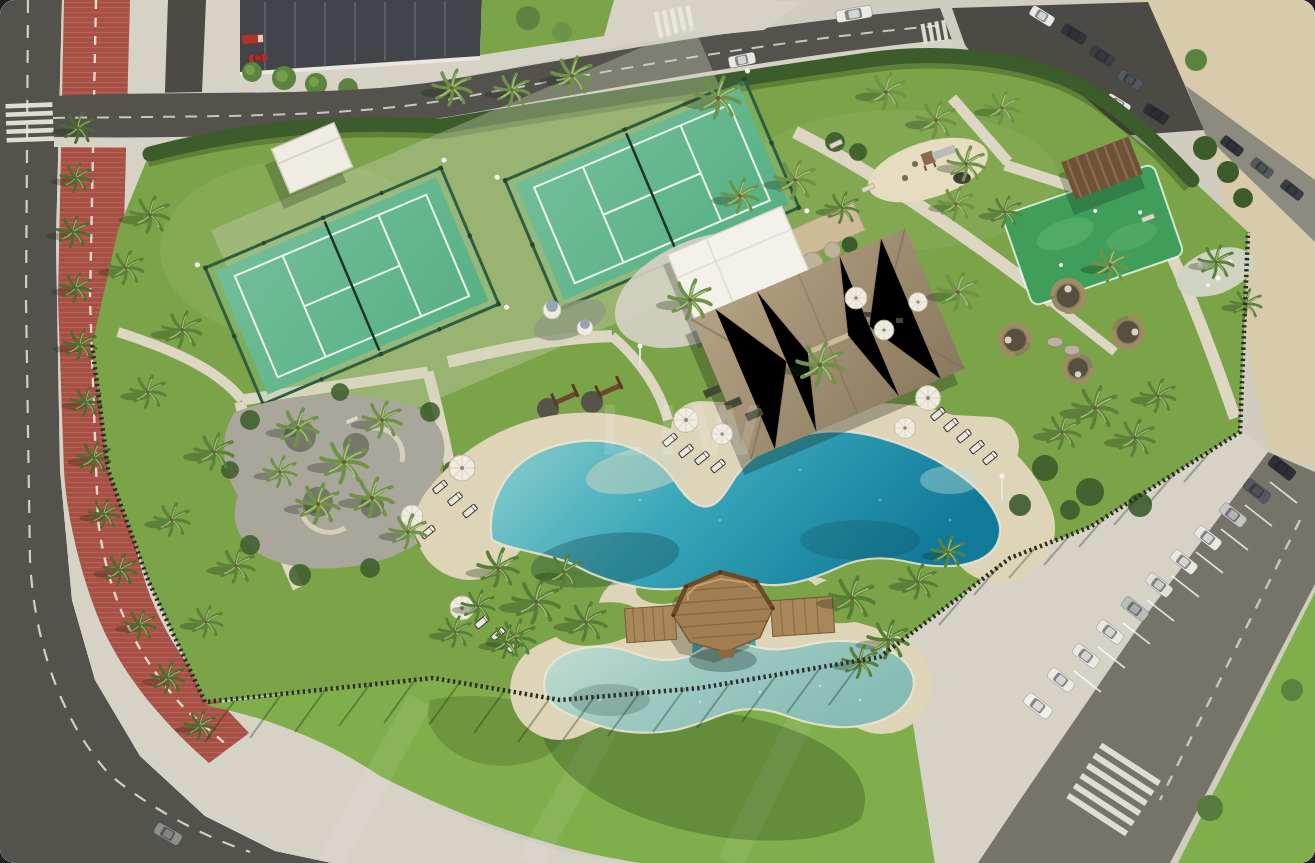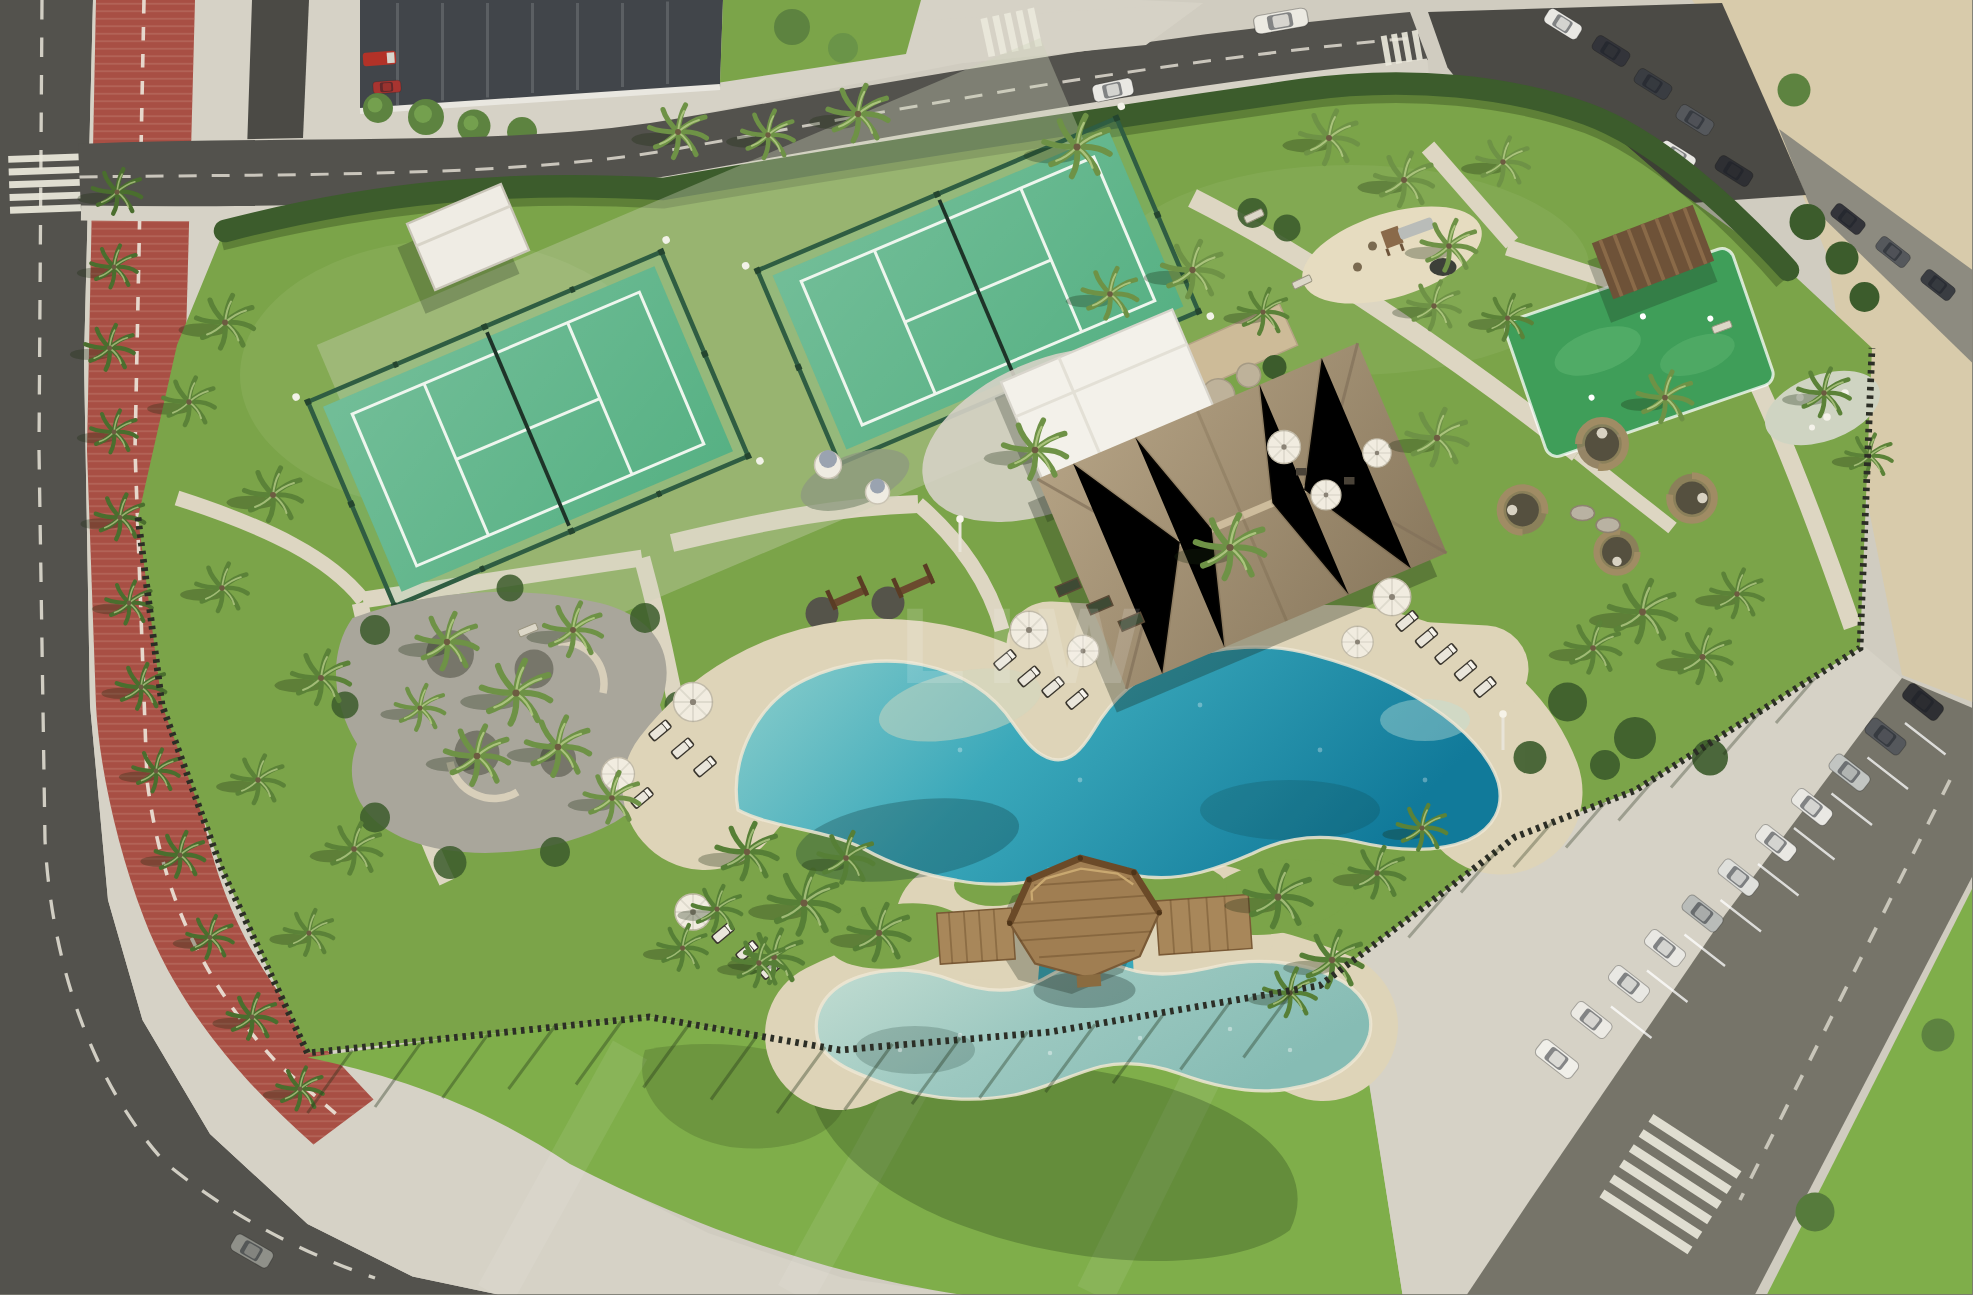--- a/index.html
+++ b/index.html
@@ -1,17 +1,17 @@
 <!DOCTYPE html>
 <html style="--asphalt: #53524d; --asphaltLight: #767469; --asphaltDark: #4b4a45; --sidewalk: #d6d2c6; --path: #ddd6c2; --sand: #d8cbab; --bike: #a84f44; --bikeStripe: #c07f72; --hedge: #3c5c2c; --grass: #7ba449; --grassOut: #7fae4a; --court: #57b184; --courtFence: #2f5d42; --poolDeep: #117a9a; --poolMid: #3aa8ba; --poolShallow: #8fd0cc; --kidsPool: #9cc8c0; --deckSand: #ded4b8; --wood: #a3845c; --woodDark: #6f4f30; --thatchLight: #b3a183; --thatchDark: #8a795e; --fenceWood: #2c2e26; --umbrella: #f1ece0; --carWhite: #e9e8e3; --carDark: #33343a; --carSilver: #c2c5c2; --gravel: #a9a69b; --stone: #cdbb98;"><head>
 <meta charset="utf-8">
 <style>
   html,body{margin:0;padding:0;background:#222;}
   .stage{position:relative;width:1315px;height:863px;overflow:hidden;background:#d0ccc0;
-         font-family:"Liberation Sans", sans-serif;}
+         font-family:"Liberation Sans", sans-serif;border-radius:15px;}
   .stage svg{position:absolute;inset:0;display:block;}
   text.wm{font-family:"Liberation Sans", sans-serif;font-weight:bold;letter-spacing:14px;}
 </style>
 </head>
 <body>
 
 <div class="stage">
 <svg viewBox="0 0 1315 863">
   <defs>
     <linearGradient id="pg" x1="0" y1="0" x2="1" y2="0.3">

